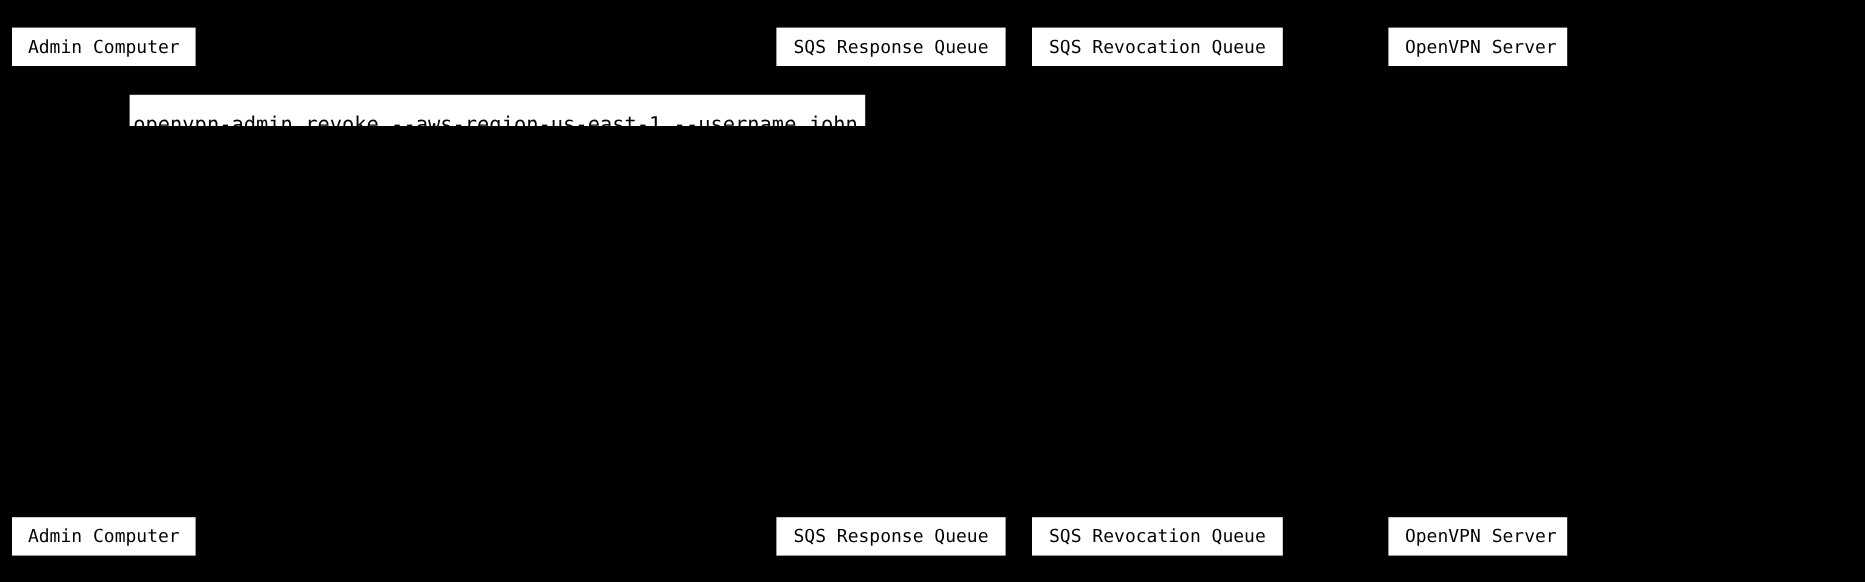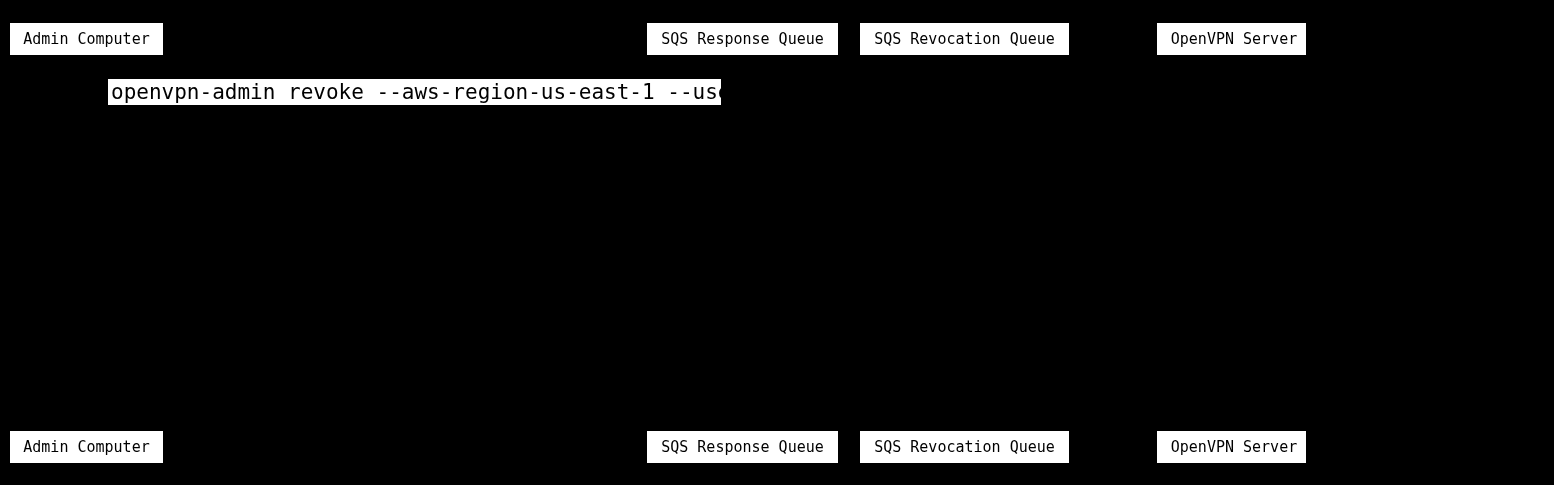--- a/index.html
+++ b/index.html
@@ -26,25 +26,25 @@
     height: 32px;
     text-align: center;
     white-space: nowrap;
     box-sizing: border-box;
   }
   .message-label {
     position: absolute;
     background: #ffffff;
     color: #000000;
     font-family: "DejaVu Sans Mono", "Liberation Mono", monospace;
-    font-size: 21px;
+    font-size: 17px;
     line-height: 26px;
     height: 26px;
     white-space: nowrap;
-    padding: 0 3px;
+    padding: 12px 3px;
     box-sizing: border-box;
   }
   .lifeline {
     position: absolute;
     width: 1px;
     background: #000000;
   }
 </style>
 </head>
 <body>

